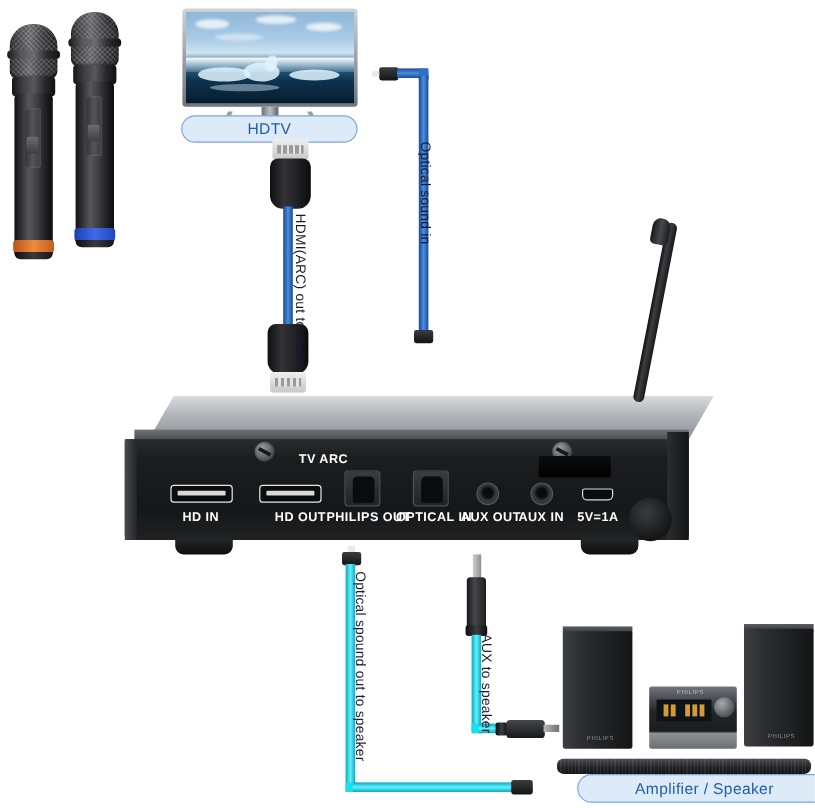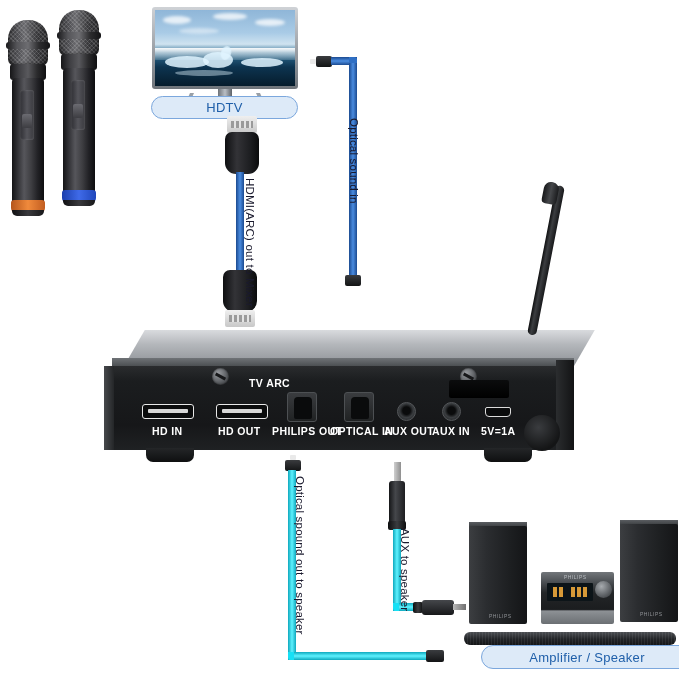--- a/index.html
+++ b/index.html
@@ -330,21 +330,21 @@
     <div class="mx-screw" style="left:356px;top:38px;"></div>
     <div class="mx-ir"></div>
     <div class="mx-foot" style="left:42px;"></div>
     <div class="mx-foot" style="left:380px;"></div>
 
     <div class="hdmi-port" style="left:38px;top:74px;"></div>
     <div class="port-label" style="left:48px;top:95px;">HD  IN</div>
 
     <div class="port-label" style="left:117px;top:47px;margin-left:28px;">TV ARC</div>
     <div class="hdmi-port" style="left:112px;top:74px;"></div>
-    <div class="port-label" style="left:114px;top:95px;">HD  OUT</div>
+    <div class="port-label" style="left:125px;top:95px;">HD  OUT</div>
 
     <div class="opt-port" style="left:183px;top:62px;"></div>
     <div class="port-label" style="left:168px;top:95px;">PHILIPS OUT</div>
 
     <div class="opt-port" style="left:240px;top:62px;"></div>
     <div class="port-label" style="left:226px;top:95px;">OPTICAL IN</div>
 
     <div class="aux-port" style="left:293px;top:72px;"></div>
     <div class="port-label" style="left:280px;top:95px;">AUX OUT</div>
 

